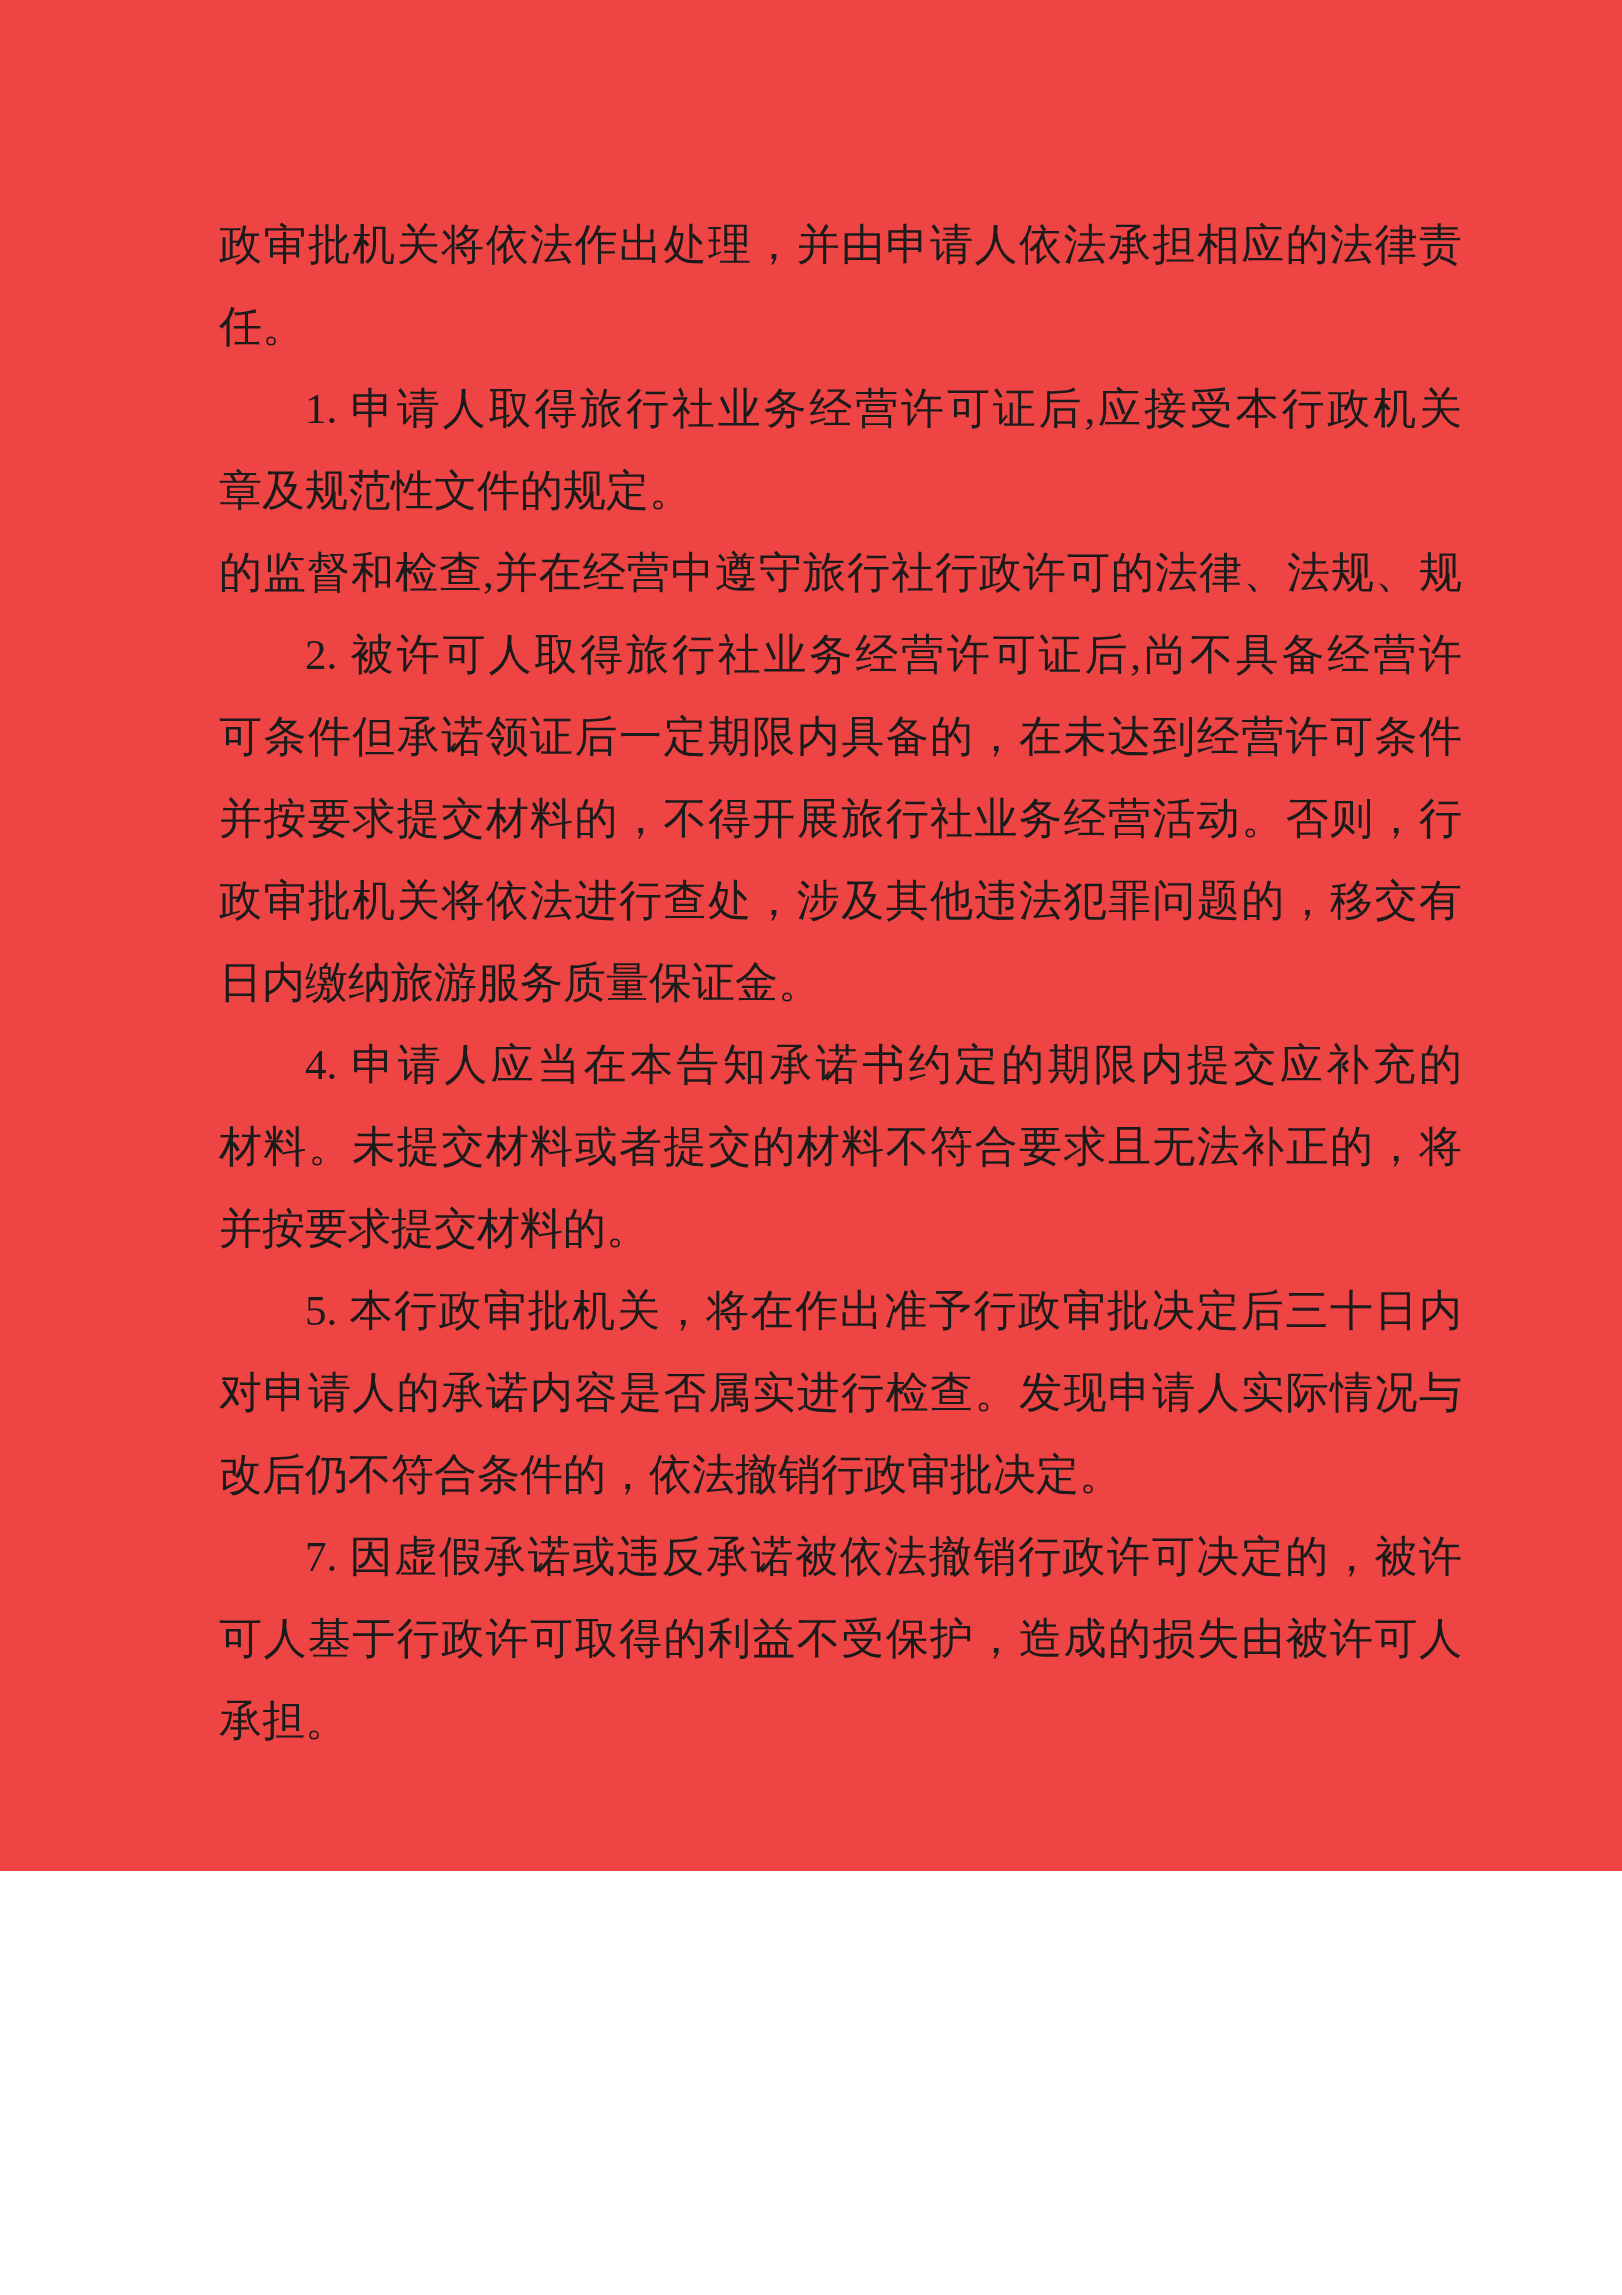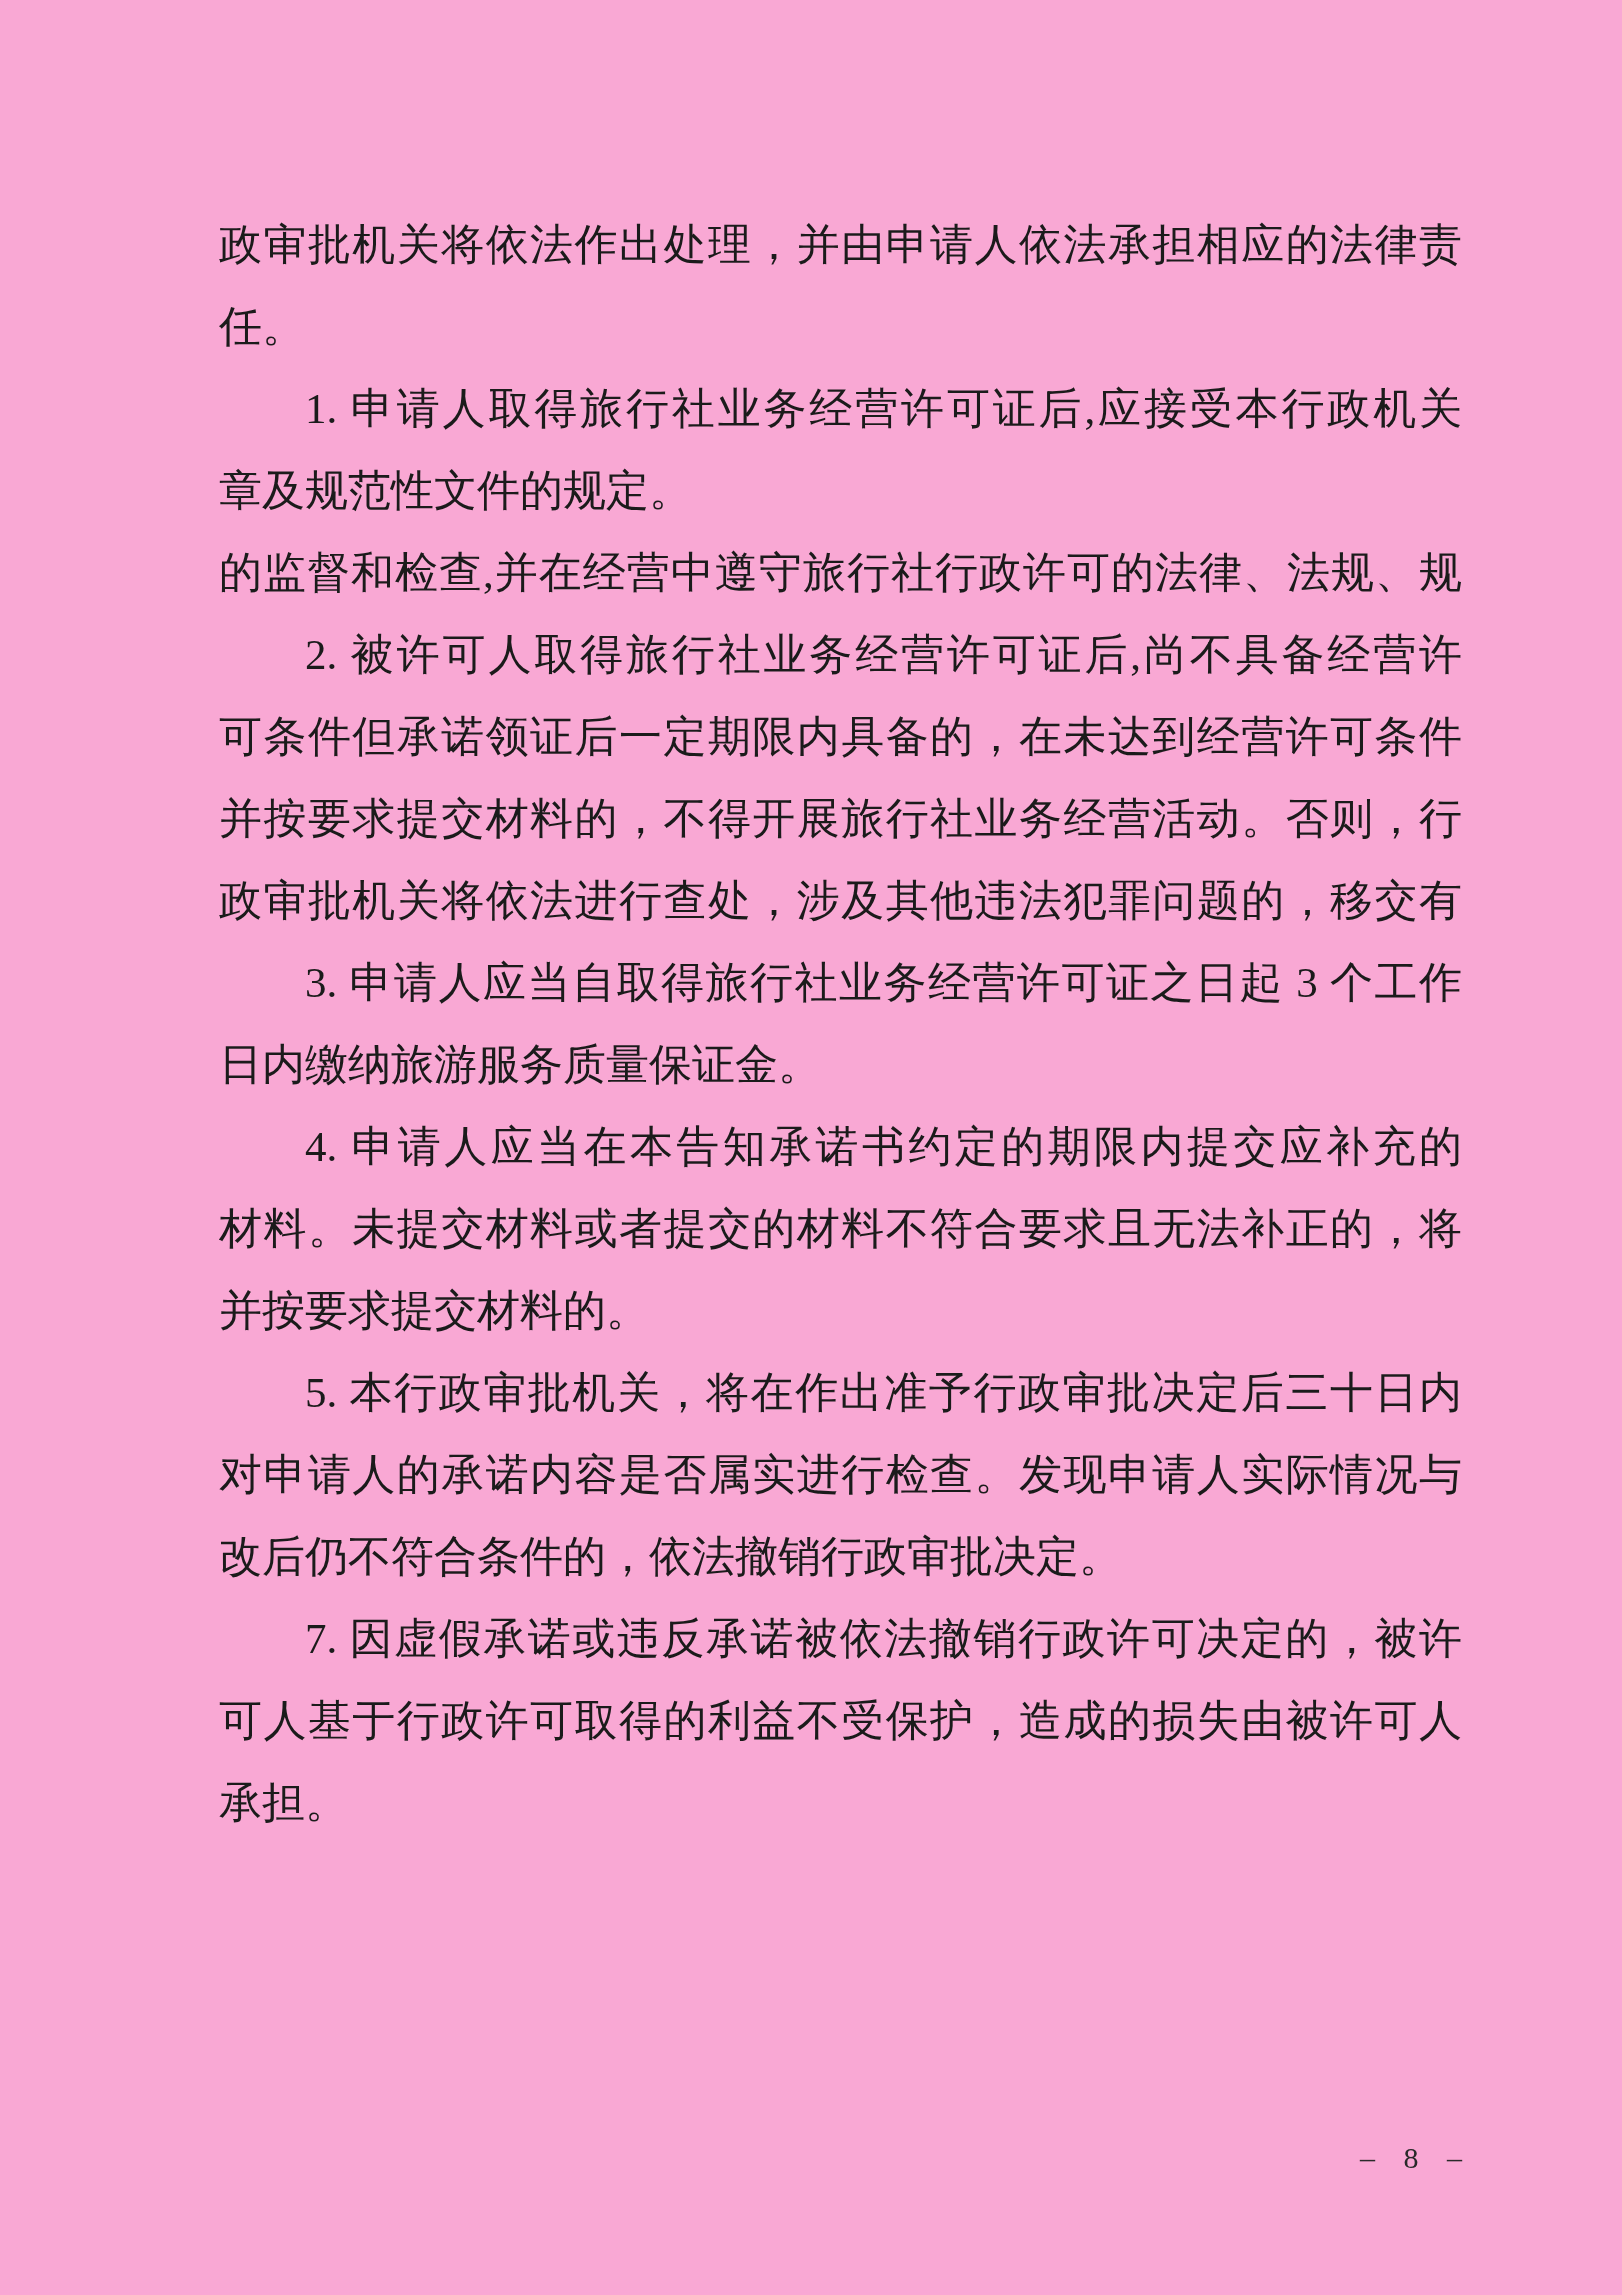--- a/index.html
+++ b/index.html
@@ -3,22 +3,22 @@
 <meta charset="utf-8">
 <style>
   html, body {
     margin: 0;
     padding: 0;
     background: #ffffff;
   }
   .page {
     position: relative;
     width: 1623px;
-    height: 2295px;
-    background: #f9a8d4;
+    height: 1871px;
+    background: #ef4444;
     font-family: "Liberation Serif", "DejaVu Serif", serif;
     color: #1b1b1b;
     overflow: hidden;
   }
   .text-block {
     position: absolute;
     left: 219px;
     top: 204px;
     width: 1243px;
     font-size: 43px;
@@ -69,21 +69,20 @@
         <div class="line">章及规范性文件的规定。</div>
         <div class="line fill">的监督和检查,并在经营中遵守旅行社行政许可的法律、法规、规</div>
       </div>
       <div class="para">
         <div class="line fill indent">2. 被许可人取得旅行社业务经营许可证后,尚不具备经营许</div>
         <div class="line fill">可条件但承诺领证后一定期限内具备的，在未达到经营许可条件</div>
         <div class="line fill">并按要求提交材料的，不得开展旅行社业务经营活动。否则，行</div>
         <div class="line fill">政审批机关将依法进行查处，涉及其他违法犯罪问题的，移交有</div>
       </div>
       <div class="para">
-        <div class="line fill indent">3. 申请人应当自取得旅行社业务经营许可证之日起 3 个工作</div>
         <div class="line">日内缴纳旅游服务质量保证金。</div>
       </div>
       <div class="para">
         <div class="line fill indent">4. 申请人应当在本告知承诺书约定的期限内提交应补充的</div>
         <div class="line fill">材料。未提交材料或者提交的材料不符合要求且无法补正的，将</div>
         <div class="line">并按要求提交材料的。</div>
       </div>
       <div class="para">
         <div class="line fill indent">5. 本行政审批机关，将在作出准予行政审批决定后三十日内</div>
         <div class="line fill">对申请人的承诺内容是否属实进行检查。发现申请人实际情况与</div>

